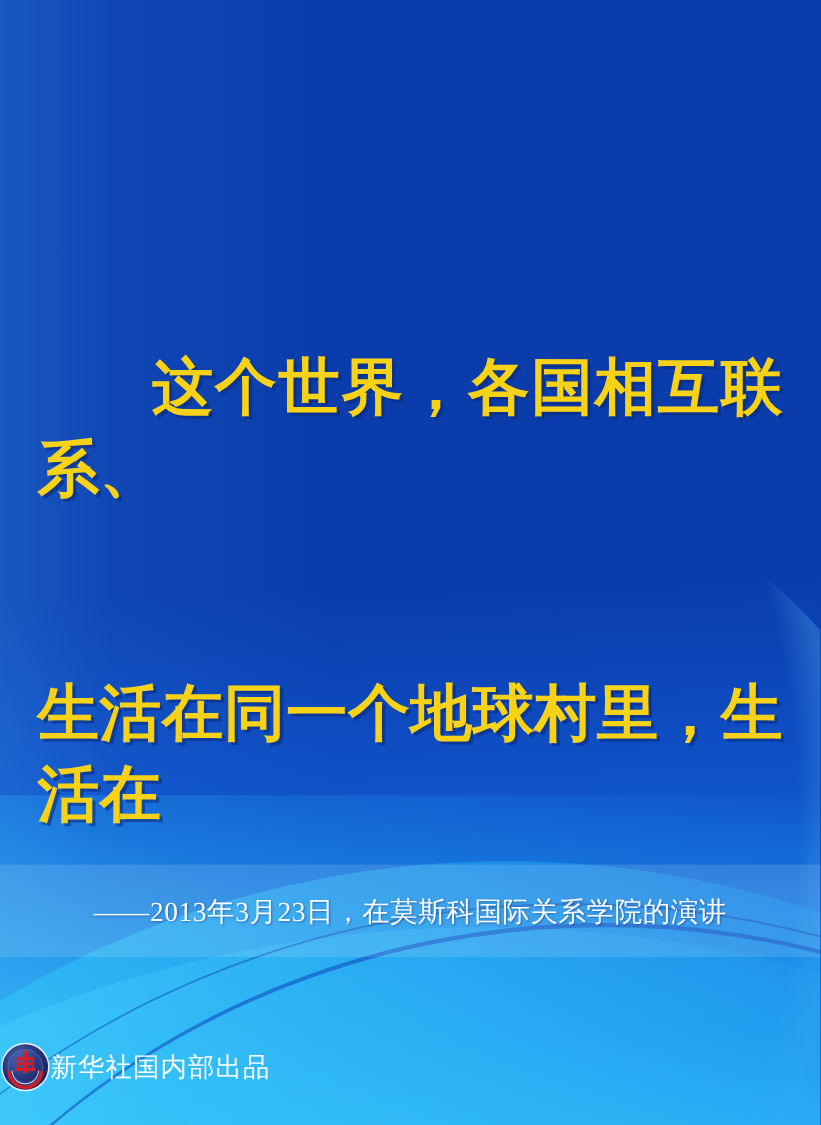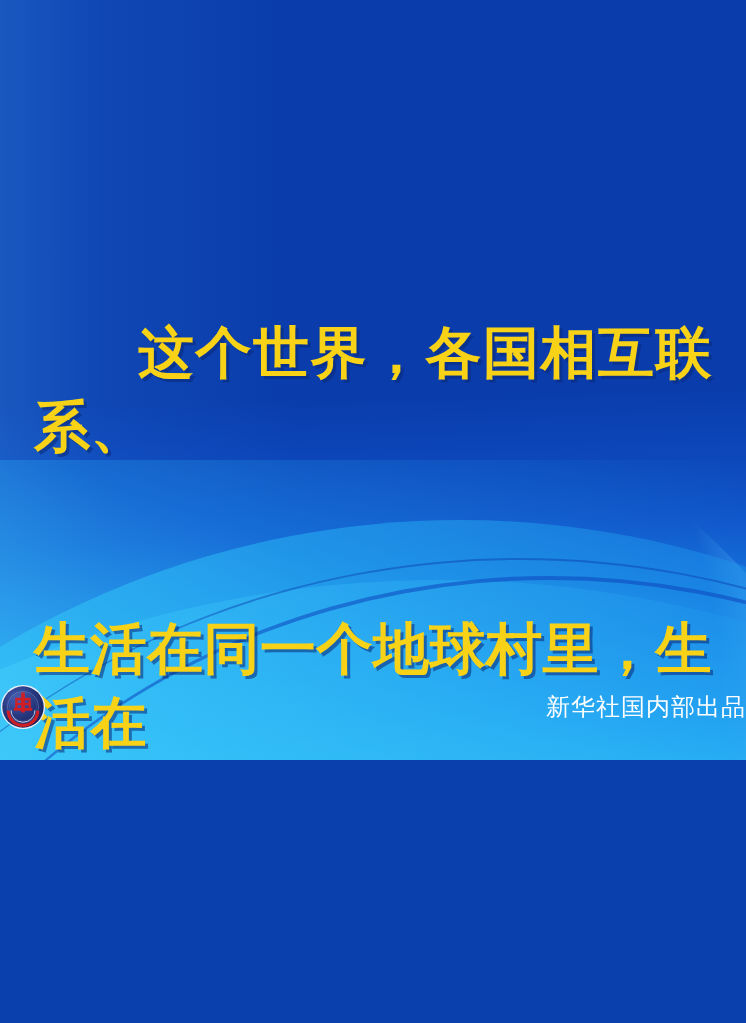--- a/index.html
+++ b/index.html
@@ -7,21 +7,21 @@
     padding: 0;
     background: #0a3fae;
   }
   body {
     font-family: "Liberation Serif", "DejaVu Serif", serif;
   }
 
   #poster {
     position: relative;
     width: 746px;
-    height: 760px;
+    height: 1023px;
     overflow: hidden;
     background: #0b3fb0;
   }
 
   
   .bg-base {
     position: absolute;
     inset: 0;
     background: linear-gradient(178deg, #0a3cab 0%, #0a3cab 52%, #0f52c9 70%, #1577e0 83%, #1e9cf0 93%, #2cc2f8 100%);
   }
@@ -136,21 +136,21 @@
   }
 
   
   .footer {
     position: absolute;
     left: 0;
     bottom: 30px;
     width: 100%;
     display: flex;
     align-items: center;
-    justify-content: space-between;
+    justify-content: flex-start;
     gap: 0;
   }
   .logo-mark {
     position: relative;
     width: 46px;
     height: 46px;
     flex: 0 0 46px;
   }
   .footer-label {
     color: #ffffff;
@@ -177,20 +177,21 @@
 
   <div class="quote">
     <span class="quote-line first">这个世界，各国相互联系、</span>
     <span class="quote-line">生活在同一个地球村里，生活在</span>
     
     
     
   </div>
 
   <div class="attrib-band"></div>
+  <div class="attrib-text">——2013年3月23日，在莫斯科国际关系学院的演讲</div>
 
   <div class="footer">
     <span class="logo-mark">
       <svg viewBox="0 0 100 100" width="46" height="46" aria-hidden="true">
         <defs>
           <radialGradient id="ringGrad" cx="38%" cy="32%" r="72%">
             <stop offset="0%" stop-color="#4a63b8"></stop>
             <stop offset="55%" stop-color="#27387f"></stop>
             <stop offset="100%" stop-color="#17215c"></stop>
           </radialGradient>

